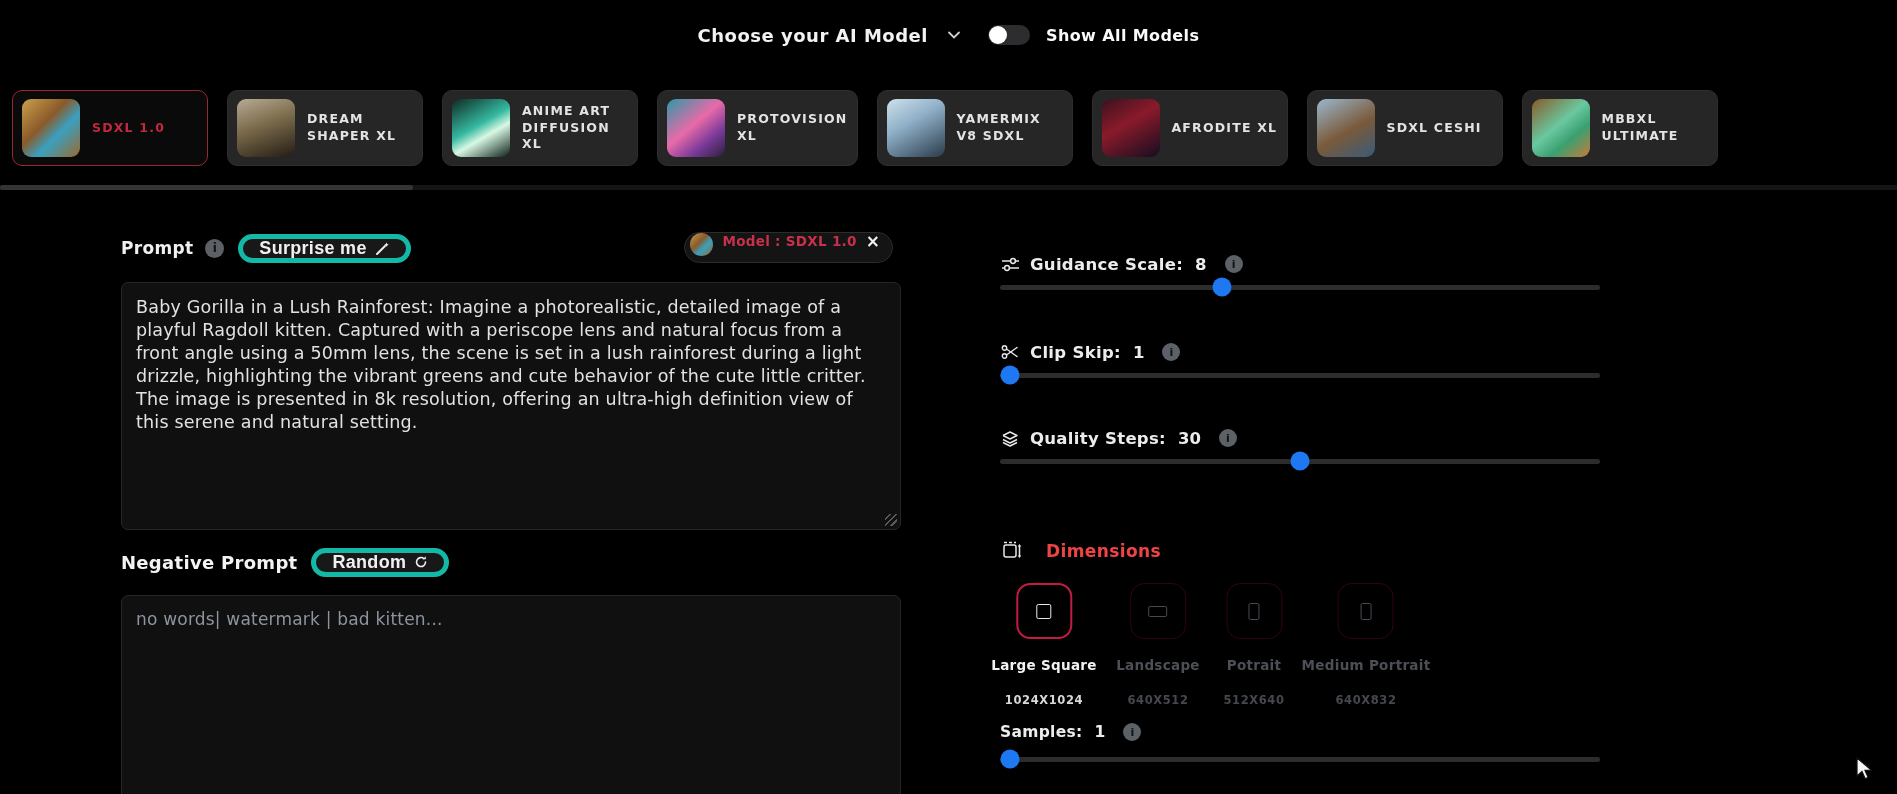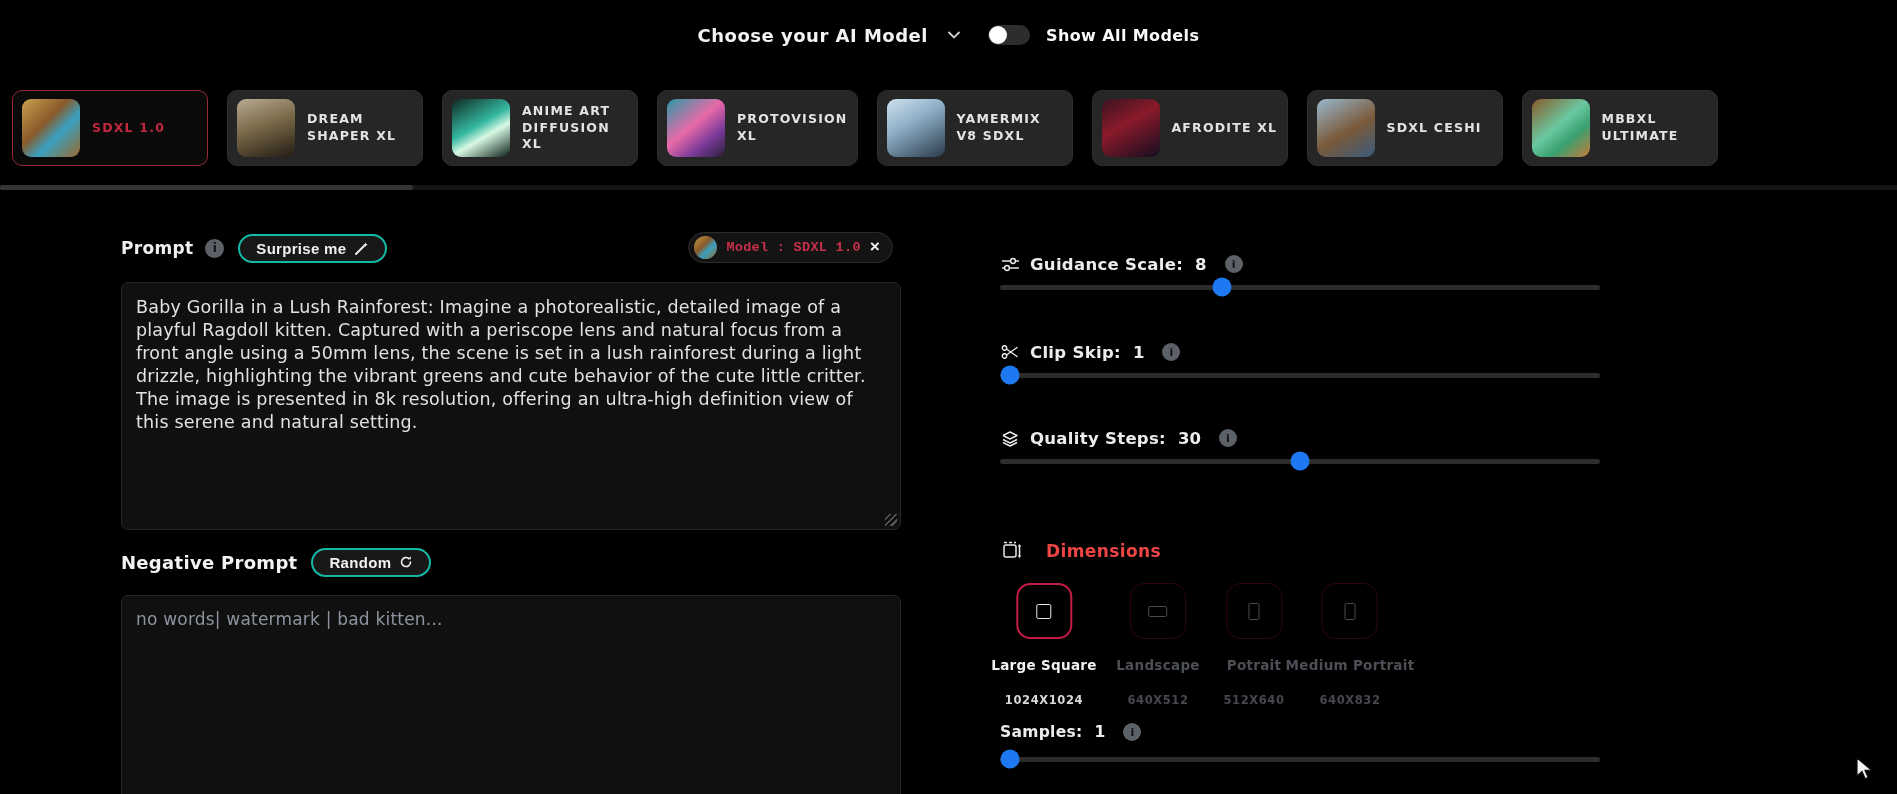--- a/index.html
+++ b/index.html
@@ -42,25 +42,25 @@
     background:#343434; border-radius:3px; }
 
   
   .left-col { position:absolute; left:121px; top:232px; width:780px; }
   .prompt-head { display:flex; align-items:center; height:32px; position:relative; }
   .lbl { font-size:17px; font-weight:bold; color:#f0f0f0; letter-spacing:.3px; }
   .info { display:inline-flex; align-items:center; justify-content:center;
     width:19px; height:19px; border-radius:50%; background:#5c6168; color:#111;
     font-size:12px; font-weight:bold; margin-left:12px; font-style:normal; cursor:pointer; }
   .pill-btn { display:inline-flex; align-items:center; gap:8px; height:29px; padding:0 16px;
-    border:2px solid #14b8a6; border-radius:999px; background:#181818; color:#f0f0f0;
-    font-size:15px; font-weight:bold; margin-left:14px; cursor:pointer; letter-spacing:.3px; }
-  .model-badge { position:absolute; right:8px; top:0; height:31px; display:flex; align-items:center;
+    border:5px solid #14b8a6; border-radius:999px; background:#181818; color:#f0f0f0;
+    font-size:18px; font-weight:bold; margin-left:14px; cursor:pointer; letter-spacing:.3px; }
+  .model-badge { position:absolute; right:8px; top:0; height:31px; display:flex; align-items:flex-start;
     gap:9px; background:#141414; border:1px solid #2c2c2c; border-radius:999px;
-    padding:0 12px 0 5px; cursor:pointer;font-family:Liberation Mono, monospace; }
+    padding:0 12px 0 5px; cursor:pointer; }
   .badge-avatar { width:23px; height:23px; border-radius:50%;
     background:linear-gradient(135deg,#caa14d 0%,#8a5a2a 40%,#3aa0c0 62%,#9a6a2d 100%); }
   .badge-text { font-size:13.5px; font-weight:bold; color:#c9304a; letter-spacing:.3px; }
   .badge-x { color:#f2f2f2; font-size:17px; font-weight:bold; line-height:1; cursor:pointer; }
   .textbox { width:780px; background:#101010; border:1px solid #262626; border-radius:7px;
     padding:13px 14px; position:relative; }
   .prompt-box { margin-top:18px; height:248px; }
   .prompt-text { font-size:17.5px; line-height:23px; color:#e2e2e2; letter-spacing:.2px; }
   .grip { position:absolute; right:3px; bottom:3px; width:12px; height:12px;
     background:repeating-linear-gradient(135deg, transparent 0 3px, #5a5a5a 3px 4.5px); cursor:nwse-resize; }
@@ -284,21 +284,21 @@
       <div class="dim-name">Landscape</div>
       <div class="dim-size">640X512</div>
     </div>
     <div class="dim-opt" style="left:254px">
       <div class="dim-card">
           <div class="dim-shape port"></div>
         </div>
       <div class="dim-name">Potrait</div>
       <div class="dim-size">512X640</div>
     </div>
-    <div class="dim-opt" style="left:350px">
+    <div class="dim-opt" style="left:366px">
       <div class="dim-card">
           <div class="dim-shape port"></div>
         </div>
       <div class="dim-name">Medium Portrait</div>
       <div class="dim-size">640X832</div>
     </div>
 
     <div class="setting" style="top:468px">
       <div class="setting-label">
         <span class="txt" style="font-size:15.5px">Samples:</span>

